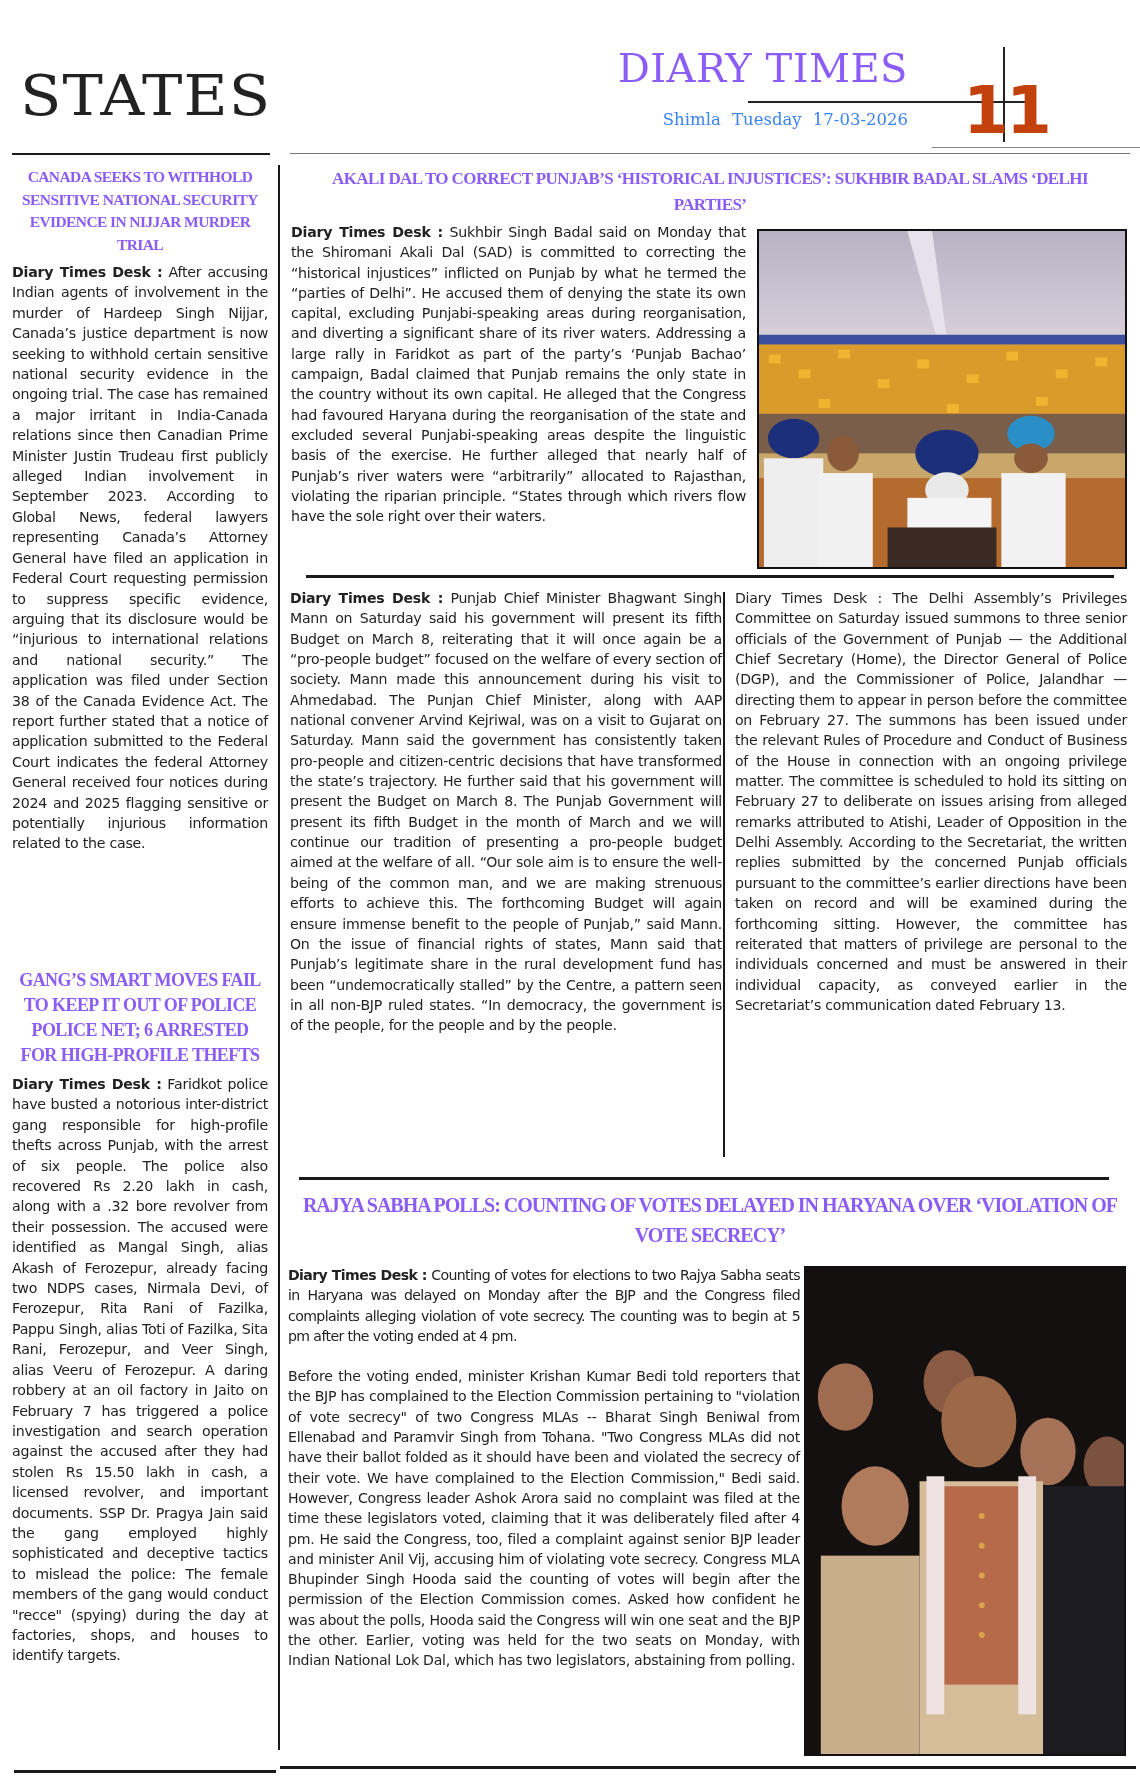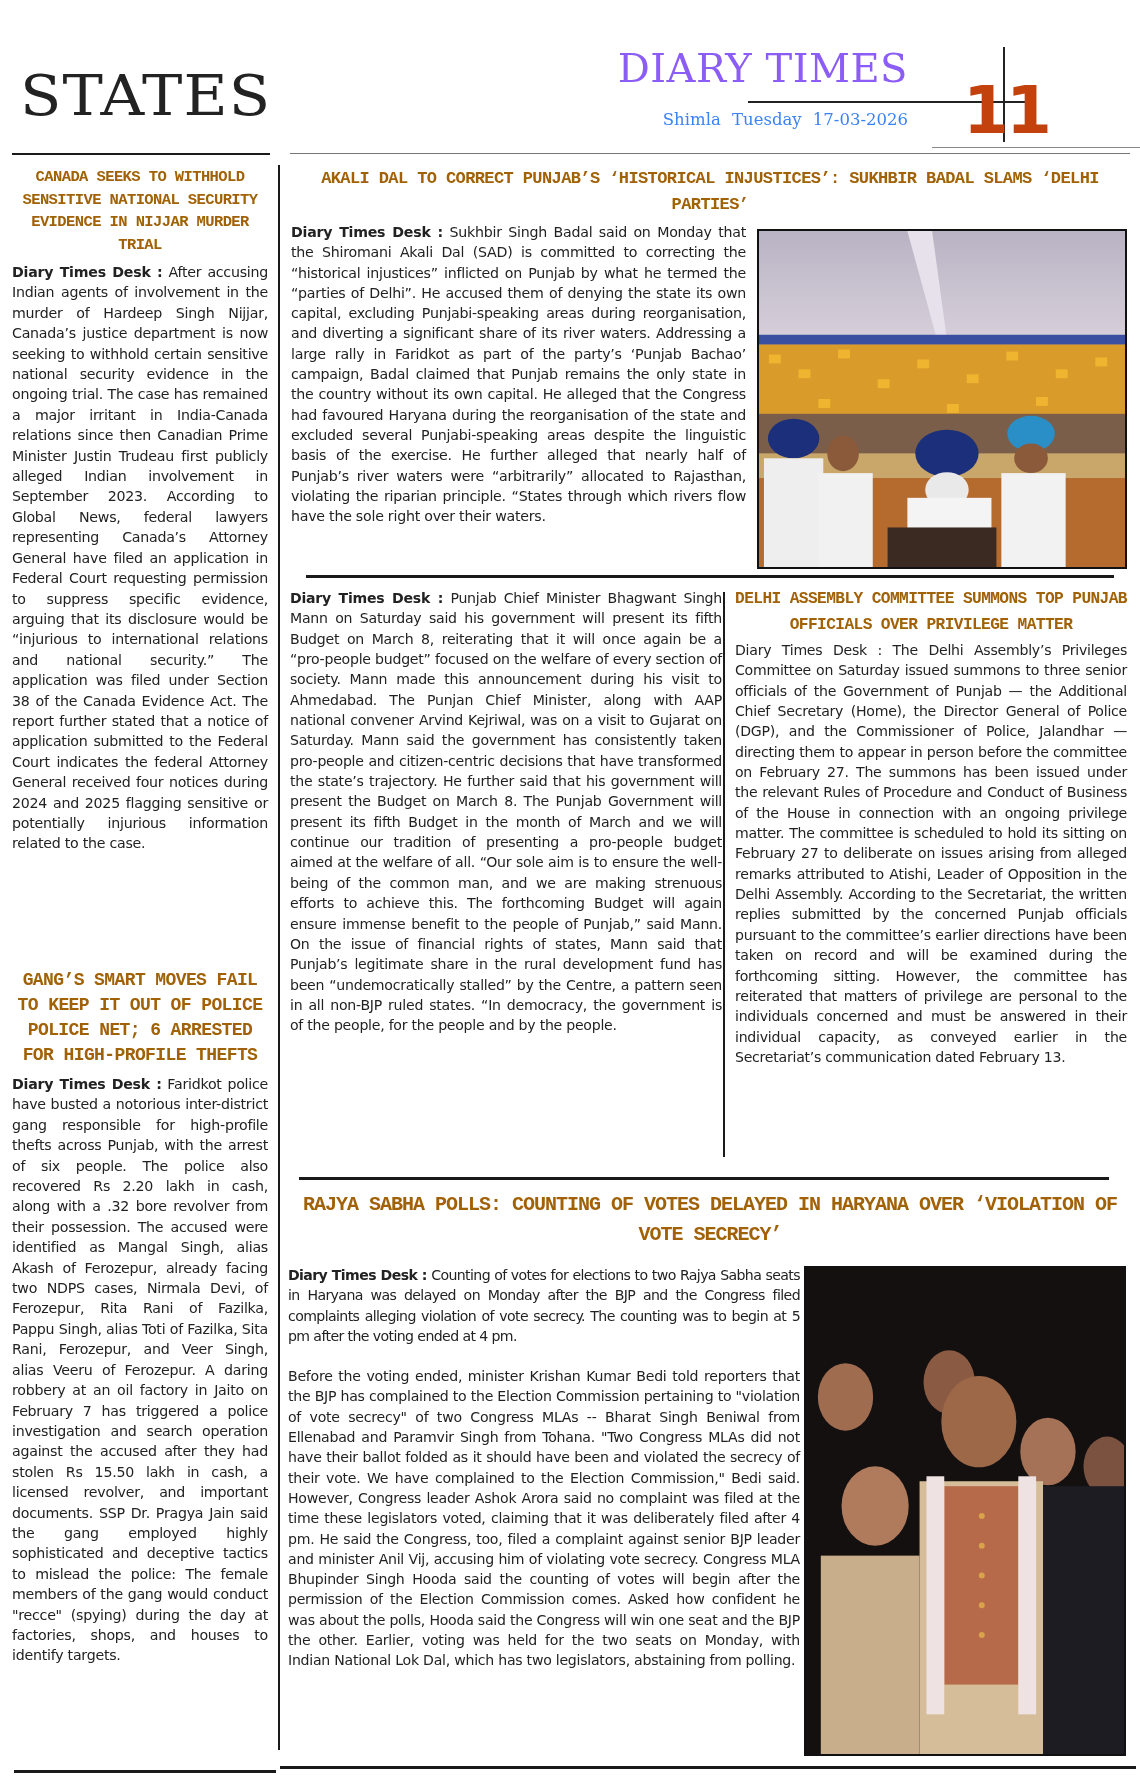--- a/index.html
+++ b/index.html
@@ -34,22 +34,22 @@
     color: #c2410c; line-height: 1; letter-spacing: -3px; margin-top: 16px;
   }
   .mast-under { left: 932px; top: 147px; width: 210px; height: 1px; background: #888; }
 
   
   .hr { background: #1a1a1a; height: 3px; }
   .vr { background: #1a1a1a; width: 2px; }
 
   
   .headline {
-    font-family: Liberation Mono, monospace; font-weight: bold; text-align: center;
-    text-transform: uppercase; color: #a16207; letter-spacing: -0.6px;
+    font-family: Liberation Serif, serif; font-weight: bold; text-align: center;
+    text-transform: uppercase; color: #8b5cf6; letter-spacing: -0.6px;
   }
   .body-text {
     font-family: "DejaVu Sans", sans-serif; text-align: justify; color: #222;
     letter-spacing: -0.25px;
   }
   .byline { font-weight: bold; }
 
   .col-left .headline { font-size: 15.5px; line-height: 22.5px; }
   .col-left .body-text { font-size: 14.2px; line-height: 20.4px; }
 
@@ -146,21 +146,20 @@
 
 <div class="abs" style="left:290px; top:584px; width:432px;">
   <p class="body-text" style="margin-top:4px; font-size:14.1px; line-height:20.35px;">
     <span class="byline">Diary Times Desk :</span>
     <span>Punjab Chief Minister Bhagwant Singh Mann on Saturday said his government will present its fifth Budget on March 8, reiterating that it will once again be a “pro-people budget” focused on the welfare of every section of society. Mann made this announcement during his visit to Ahmedabad. The Punjan Chief Minister, along with AAP national convener Arvind Kejriwal, was on a visit to Gujarat on Saturday. Mann said the government has consistently taken pro-people and citizen-centric decisions that have transformed the state’s trajectory. He further said that his government will present the Budget on March 8. The Punjab Government will present its fifth Budget in the month of March and we will continue our tradition of presenting a pro-people budget aimed at the welfare of all. “Our sole aim is to ensure the well-being of the common man, and we are making strenuous efforts to achieve this. The forthcoming Budget will again ensure immense benefit to the people of Punjab,” said Mann. On the issue of financial rights of states, Mann said that Punjab’s legitimate share in the rural development fund has been “undemocratically stalled” by the Centre, a pattern seen in all non-BJP ruled states. “In democracy, the government is of the people, for the people and by the people.</span>
   </p>
 </div>
 <div class="abs vr" style="left:723px; top:592px; height:565px;"></div>
 
 <div class="abs" style="left:735px; top:586px; width:392px;">
-  <h2 class="headline" style="font-size:16.2px; line-height:26px;">DELHI ASSEMBLY COMMITTEE SUMMONS TOP PUNJAB OFFICIALS OVER PRIVILEGE MATTER</h2>
   <p class="body-text" style="margin-top:2px; font-size:14.1px; line-height:20.35px;">
     <span>Diary Times Desk :</span>
     <span>The Delhi Assembly’s Privileges Committee on Saturday issued summons to three senior officials of the Government of Punjab — the Additional Chief Secretary (Home), the Director General of Police (DGP), and the Commissioner of Police, Jalandhar — directing them to appear in person before the committee on February 27.  The summons has been issued under the relevant Rules of Procedure and Conduct of Business of the House in connection with an ongoing privilege matter. The committee is scheduled to hold its sitting on February 27 to deliberate on issues arising from alleged remarks attributed to Atishi, Leader of Opposition in the Delhi Assembly. According to the Secretariat, the written replies submitted by the concerned Punjab officials pursuant to the committee’s earlier directions have been taken on record and will be examined during the forthcoming sitting. However, the committee has reiterated that matters of privilege are personal to the individuals concerned and must be answered in their individual capacity, as conveyed earlier in the Secretariat’s communication dated February 13.</span>
   </p>
 </div>
 
 <div class="abs hr" style="left:299px; top:1177px; width:810px;"></div>
 
 <div class="abs" style="left:290px; top:1190px; width:840px;">
   <h2 class="headline" style="font-size:20px; line-height:30px; letter-spacing:-1px; padding:0 10px;">RAJYA SABHA POLLS: COUNTING OF VOTES DELAYED IN HARYANA OVER ‘VIOLATION OF VOTE SECRECY’</h2>

